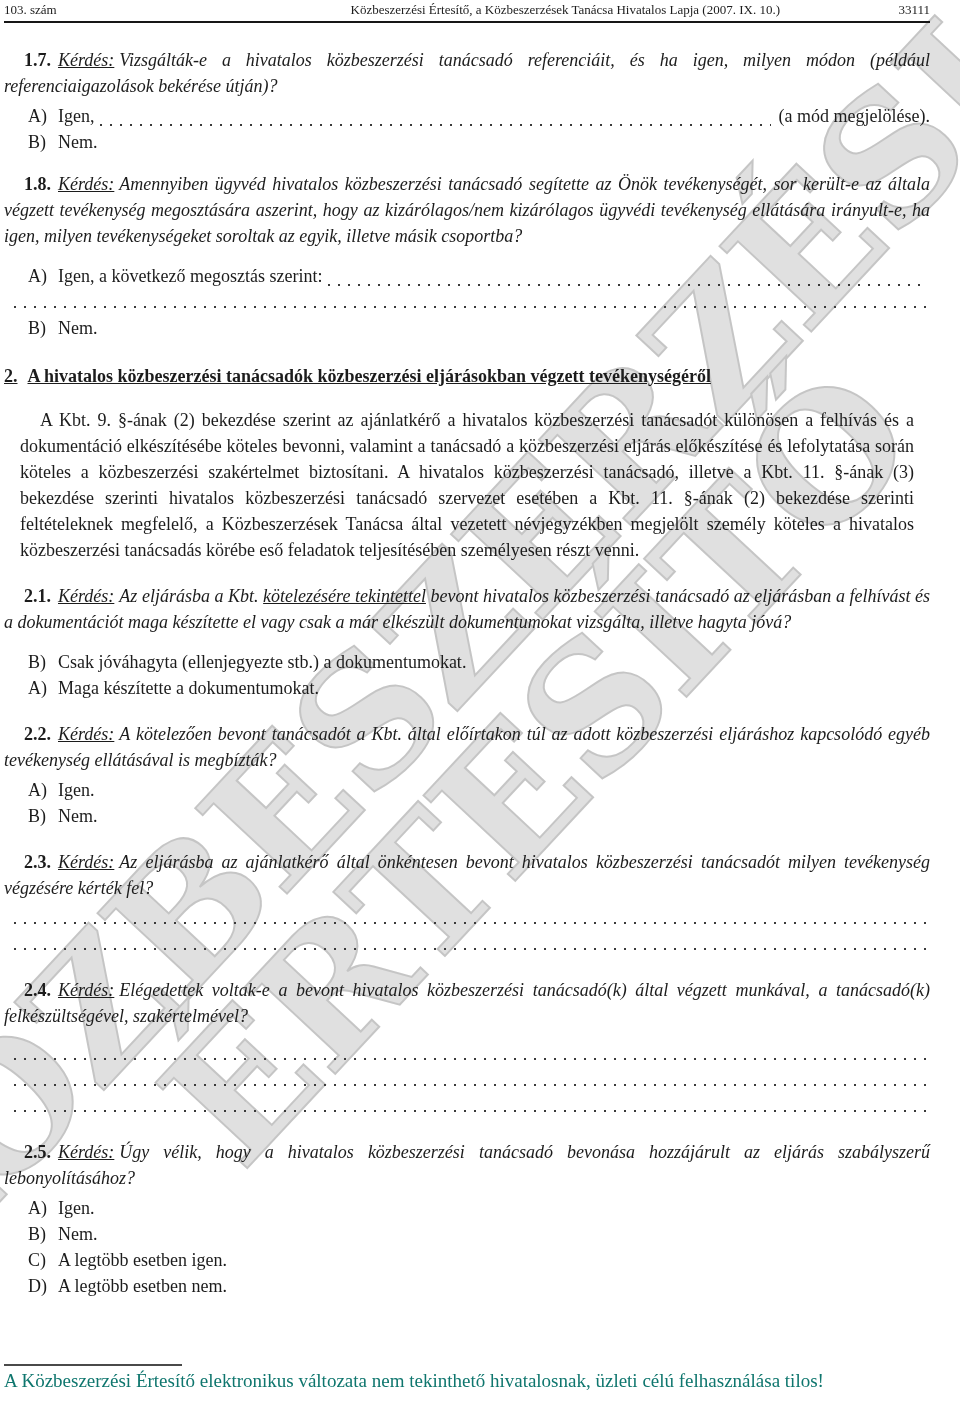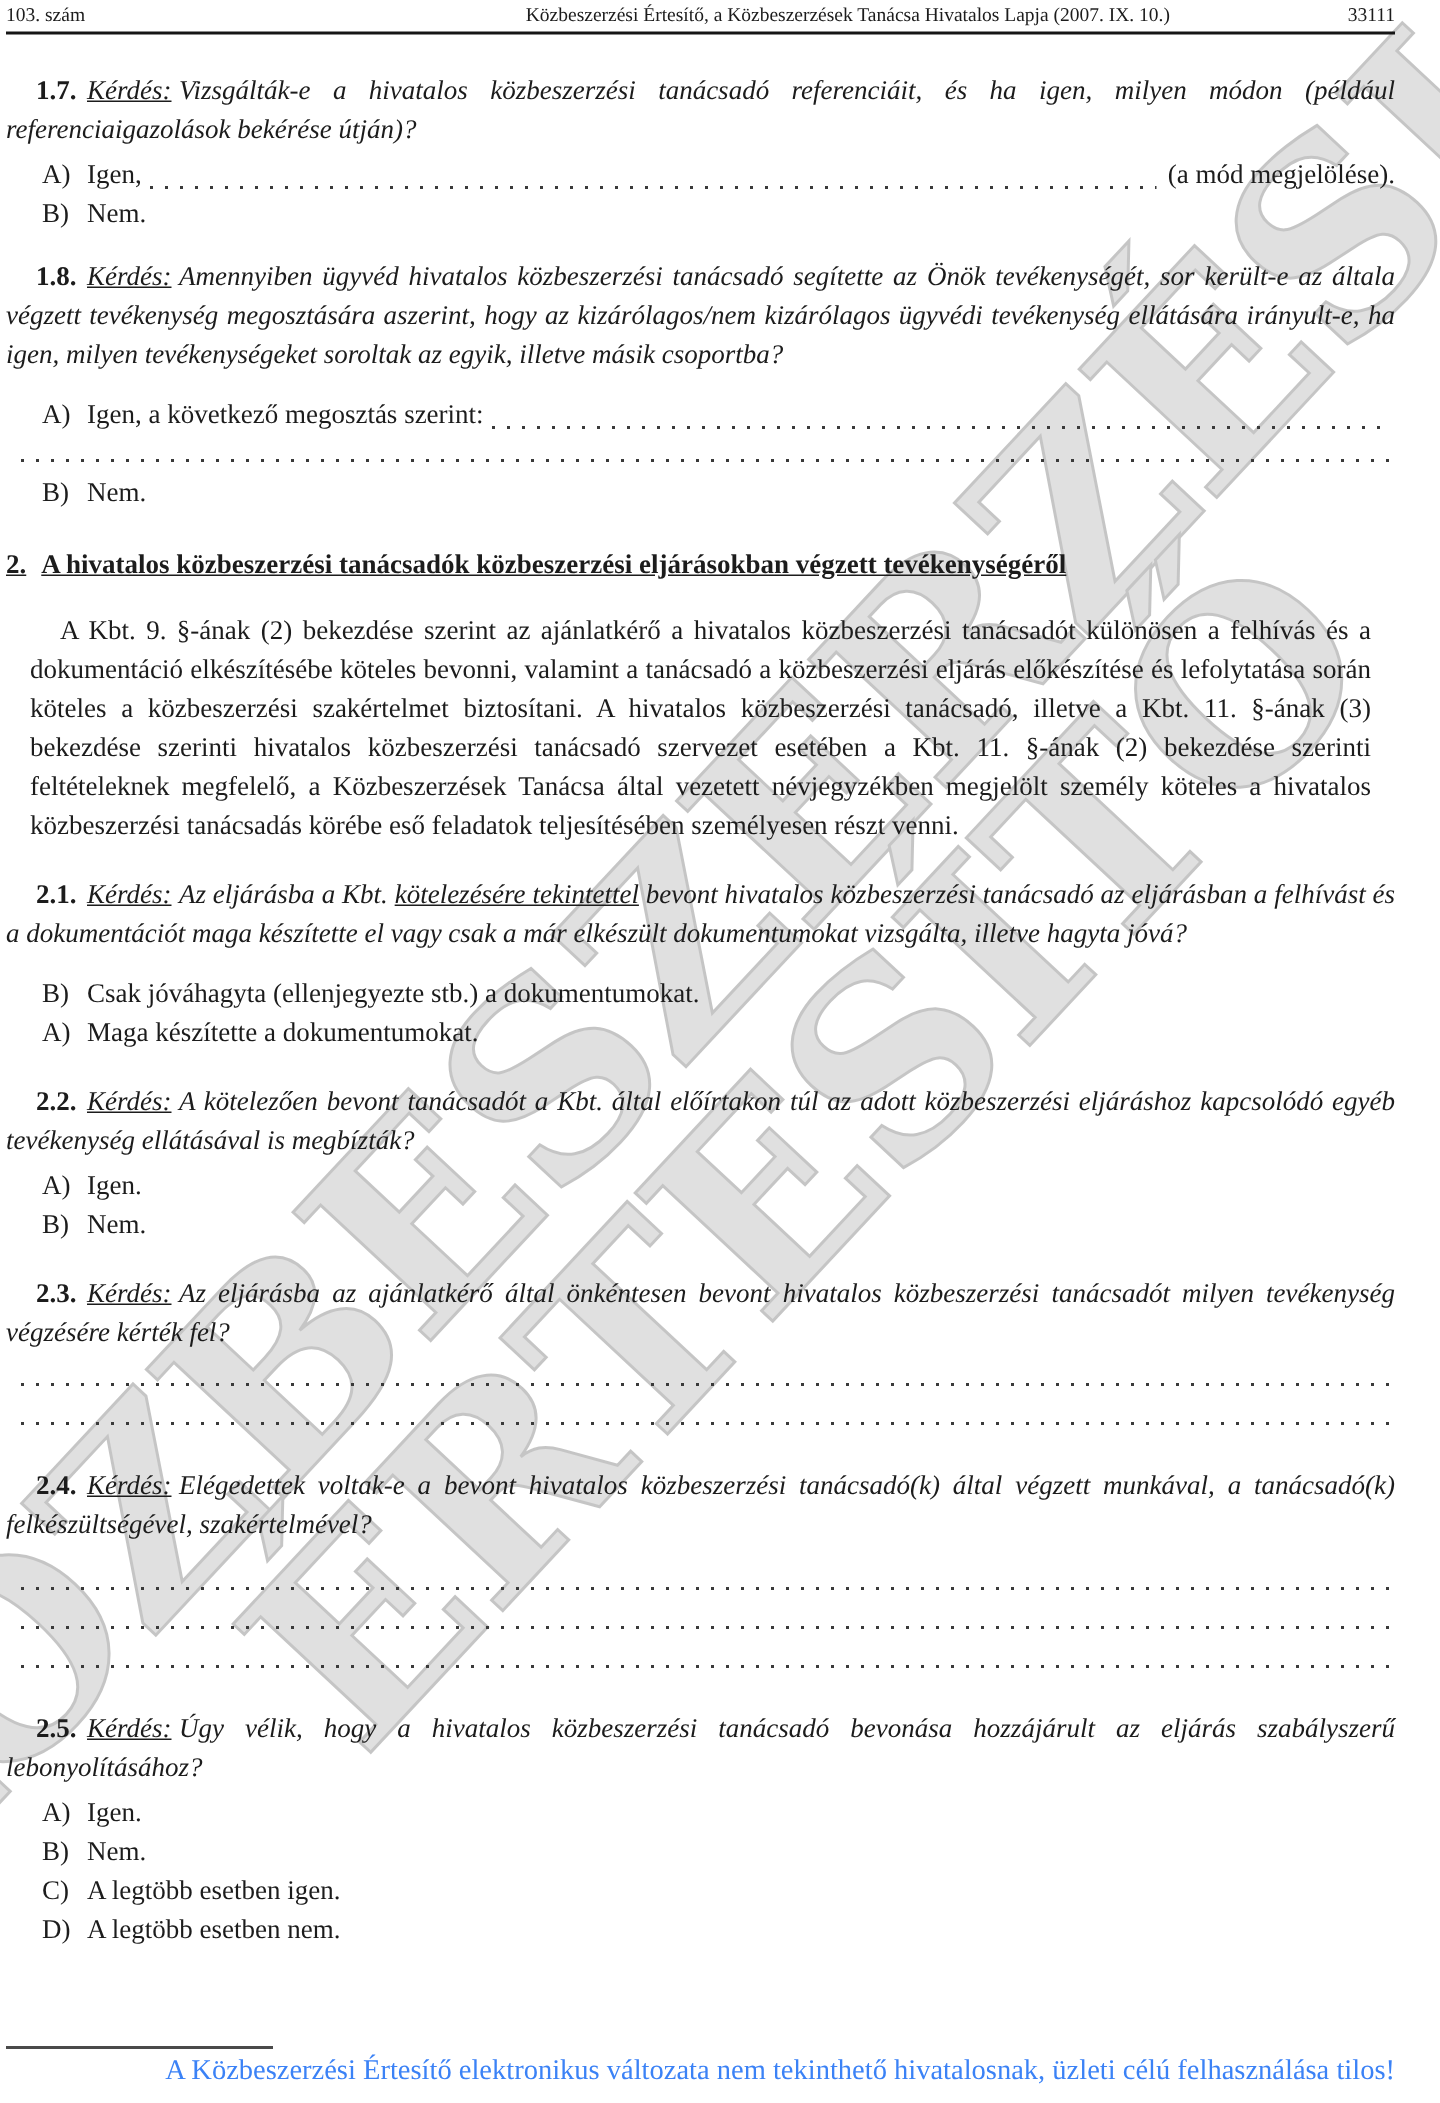--- a/index.html
+++ b/index.html
@@ -59,21 +59,21 @@
     background-size:100% 2px; background-repeat:no-repeat; background-position:left bottom 7px;
   }
   
   .sec-head { margin:22px 0 18px 0; font-weight:bold; line-height:26px; }
   .sec-head .uline { text-decoration:underline; }
   .sec-head .num { margin-right:10px; }
   .body-par { margin:16px; line-height:26px; text-align:justify; text-indent:20px; }
   
   .pagefoot { position:absolute; left:4px; right:30px; bottom:10px; z-index:1; }
   .footline { width:178px; border-top:2px solid #4a4a4a; margin-bottom:4px; }
-  .foottext { color:#3b82f6; font-size:19px; line-height:22px;text-align:right; }
+  .foottext { color:#0f766e; font-size:19px; line-height:22px; }
 </style>
 </head>
 <body>
 
 <div class="page">
 
   <div class="watermark">
     <div>KÖZBESZERZÉSI</div>
     <div>ÉRTESÍTŐ</div>
   </div>

